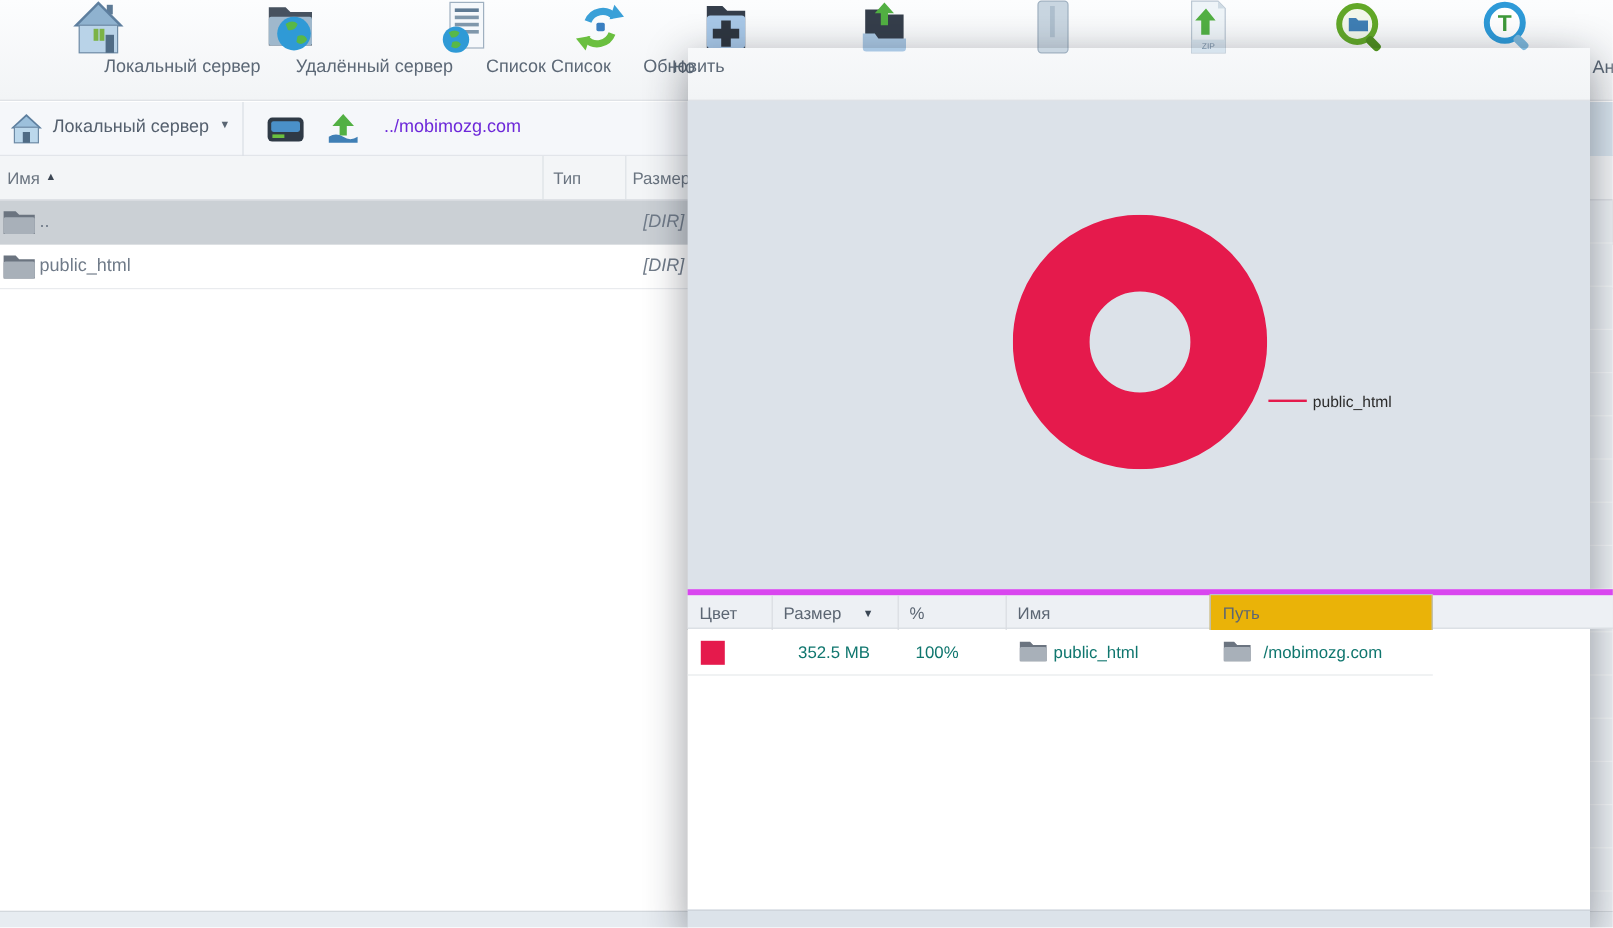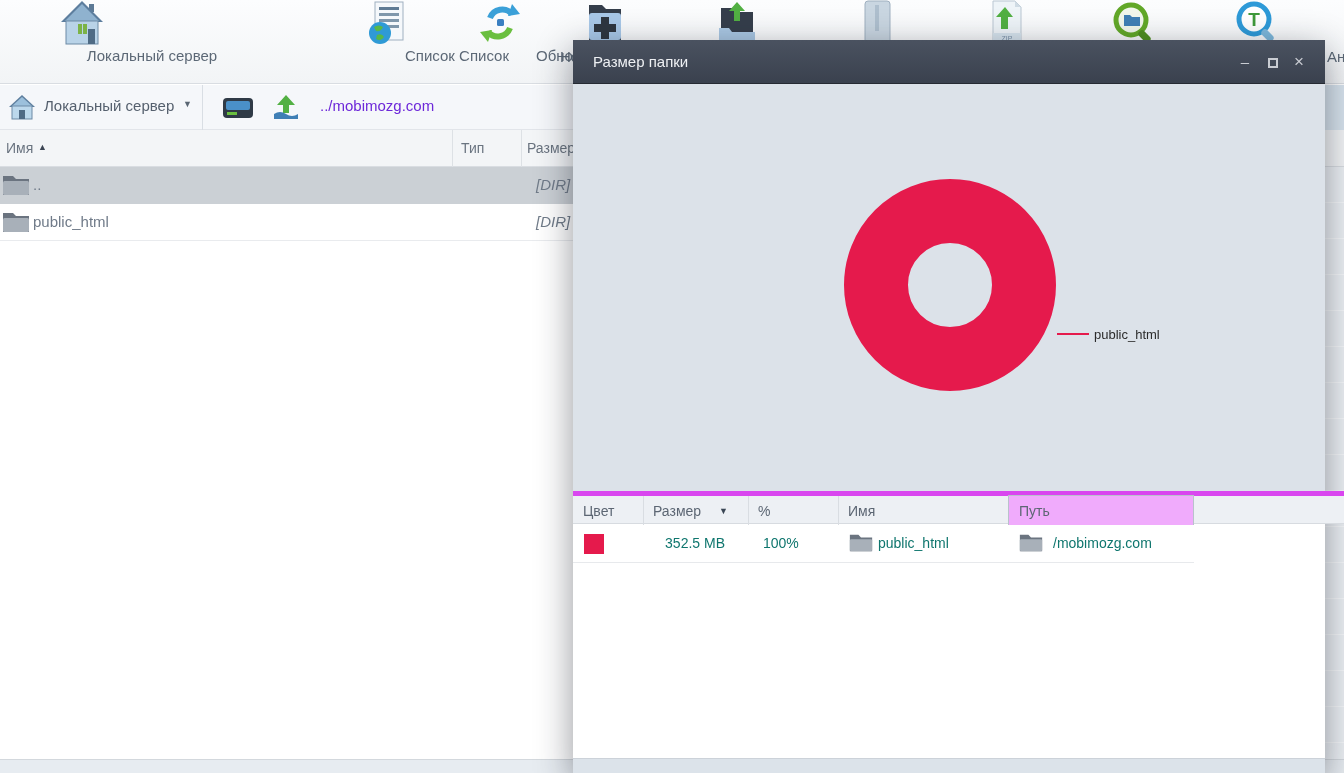--- a/index.html
+++ b/index.html
@@ -66,21 +66,21 @@
   .dlg-thead { position:absolute; left:0; top:451px; width:864px; height:33px; background:#edf0f4;
                border-top:5px solid #d946ef; border-bottom:1px solid #d7dbe0;
                font-size:14px; color:#5c6673; }
   .th { position:absolute; top:7px; }
   .th-color { left:10px; }
   .th-size  { left:80px; }
   .th-sort  { position:absolute; left:146px; top:10px; font-size:9px; color:#3a4654; }
   .th-pct   { left:185px; }
   .th-name  { left:275px; }
   .th-path-cell { position:absolute; left:435px; top:-1px; width:186px; height:34px;
-                  background:#f0abfc; border:1px solid #b9c2cc; }
+                  background:#eab308; border:1px solid #b9c2cc; }
   .th-path { position:absolute; left:10px; top:7px; }
   .thd { position:absolute; top:0; width:1px; height:33px; background:#d9dde2; }
 
   .dlg-tbody { position:absolute; left:0; top:485px; width:752px; height:233px; background:#ffffff; }
   .dlg-row { position:absolute; left:0; top:0; width:888px; height:37px; font-size:14px; color:#0f766e; }
   .dlg-row .rowline { position:absolute; left:0; top:37px; width:621px; height:1px; background:#e7e9ec; }
   .swatch { position:absolute; left:11px; top:9px; width:20px; height:20px; background:#e51a4c; }
   .cell-size { position:absolute; left:70px; top:10px; width:82px; text-align:right; }
   .cell-pct  { position:absolute; left:190px; top:10px; }
   .cell-name-icon { position:absolute; left:276px; top:9px; }
@@ -103,20 +103,30 @@
       <polygon points="24,4 7,21 41,21" fill="#8fb2cf"></polygon>
       <rect x="8" y="21" width="32" height="23" fill="#b9d3e8" stroke="#6d8aa5"></rect>
       <rect x="20" y="24" width="4" height="10" fill="#7cb347"></rect>
       <rect x="25" y="24" width="4" height="10" fill="#7cb347"></rect>
       <rect x="29" y="29" width="8" height="15" fill="#4e6covered" fill-opacity="0"></rect>
       <rect x="30" y="29" width="7" height="15" fill="#4f6b85"></rect>
     </svg>
     <span class="tb-label">Локальный сервер</span>
   </div>
 
+  <div class="tb-btn" style="left:172px;">
+    <svg class="ticon" width="48" height="46" viewBox="0 0 48 46">
+      <path d="M6 6 h14 l4 4 h18 v28 h-36 z" fill="#47525f"></path>
+      <rect x="6" y="14" width="36" height="24" rx="2" fill="#9fb8cc"></rect>
+      <circle cx="27" cy="28" r="14" fill="#2f9ad6"></circle>
+      <path d="M20 20 q6 -4 10 0 q-2 6 -8 5 z" fill="#58b847"></path>
+      <path d="M30 30 q6 -2 8 3 q-4 6 -9 2 z" fill="#58b847"></path>
+    </svg>
+    <span class="tb-label">Удалённый сервер</span>
+  </div>
 
   <div class="tb-btn" style="left:317px;">
     <svg class="ticon" width="48" height="46" viewBox="0 0 48 46">
       <rect x="12" y="2" width="28" height="38" fill="#f5f8fb" stroke="#9fb0c0"></rect>
       <rect x="16" y="7" width="20" height="3" fill="#5f7documents" fill-opacity="0"></rect>
       <rect x="16" y="7" width="20" height="3" fill="#5f7b94"></rect>
       <rect x="16" y="13" width="20" height="3" fill="#7f97ab"></rect>
       <rect x="16" y="19" width="20" height="3" fill="#7f97ab"></rect>
       <rect x="16" y="25" width="20" height="3" fill="#7f97ab"></rect>
       <circle cx="17" cy="33" r="11" fill="#2f9ad6"></circle>
@@ -256,26 +266,20 @@
     <div class="srow"></div>
     <div class="srow"></div>
   <div class="srow"></div>
     <div class="srow"></div>
     <div class="srow"></div>
     <div class="srow"></div>
 </div>
 
 <div class="dialog">
 
-  <div class="dlg-titlebar">
-    <span class="dlg-title">Размер папки</span>
-    <span class="dlg-ctrl dlg-min">–</span>
-    <span class="dlg-ctrl dlg-max"><span class="max-box"></span></span>
-    <span class="dlg-ctrl dlg-close">×</span>
-  </div>
 
   <div class="dlg-body">
     <svg class="donut" width="212" height="212" viewBox="0 0 212 212">
       <circle cx="106" cy="106" r="74" fill="none" stroke="#e51a4c" stroke-width="64"></circle>
     </svg>
     <div class="leader"></div>
     <span class="chart-label">public_html</span>
   </div>
 
   <div class="dlg-thead">

